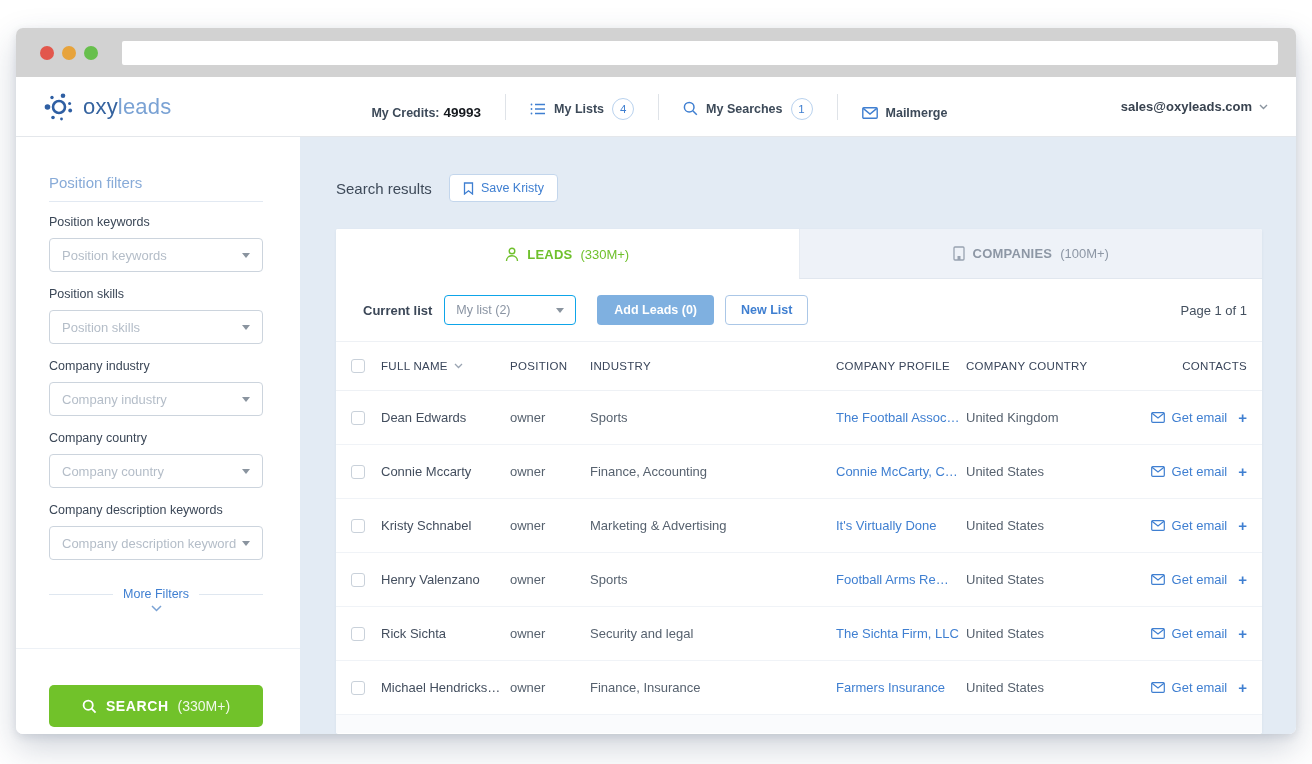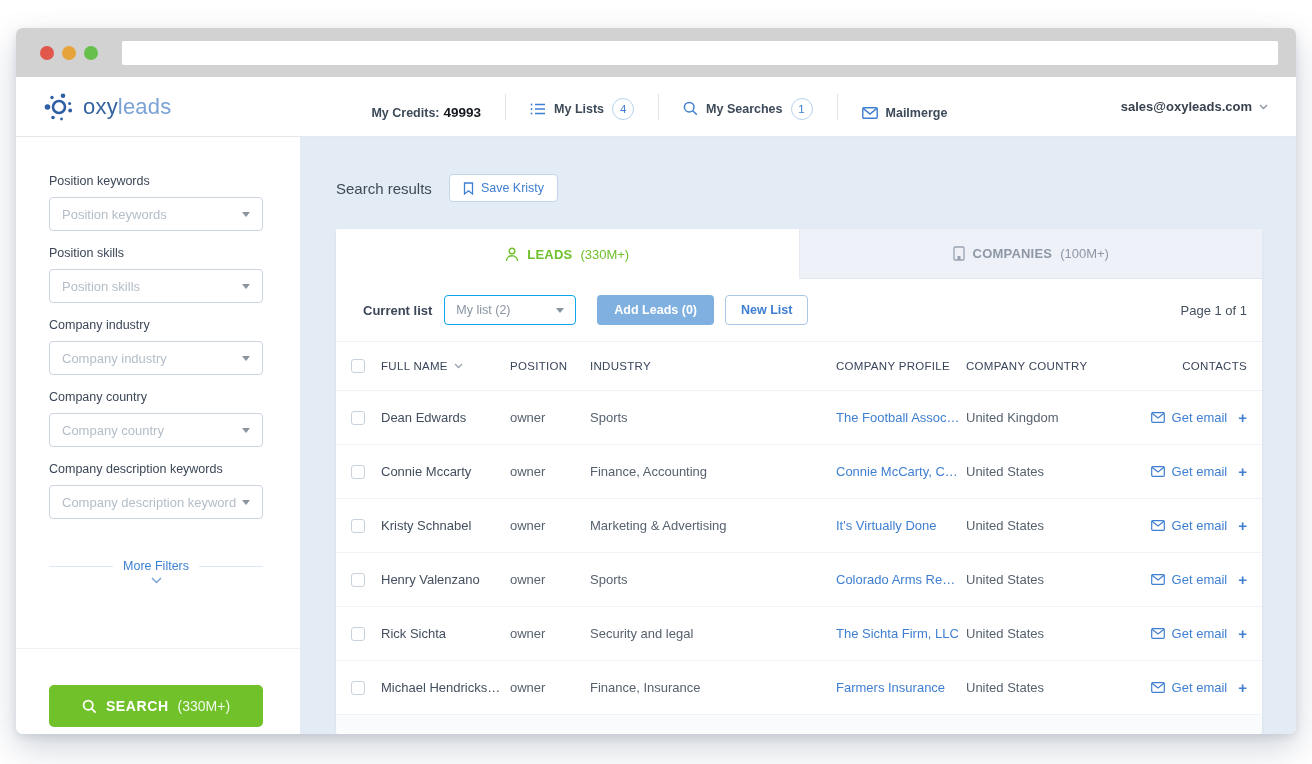--- a/index.html
+++ b/index.html
@@ -33,21 +33,21 @@
   
   .sidebar { width:284px; background:#fff; padding:37px 21px 0 33px; position:relative; flex:none; }
   .f-title { width:214px; font-size:15px; color:#88abd8; padding-bottom:10px; border-bottom:1px solid #e2e9f2; margin-bottom:13px; }
   .f-group { margin-bottom:15px; }
   .f-label { font-size:12.5px; color:#3b4757; margin-bottom:9px; }
   .f-select { width:214px; height:34px; border:1px solid #ccd4dd; border-radius:4px; background:#fff;
               display:flex; align-items:center; justify-content:space-between; padding:0 12px; cursor:pointer; }
   .f-select span { color:#b4bdc8; font-size:13px; white-space:nowrap; overflow:hidden; }
   .caret { width:0; height:0; border-left:4px solid transparent; border-right:4px solid transparent; border-top:5px solid #8a949f; flex:none; margin-left:6px; }
   .sec2 { margin-top:22px; }
-  .more { width:214px; margin-top:40px; text-align:center; }
+  .more { width:214px; margin-top:27px; text-align:center; }
   .more-row { display:flex; align-items:center; gap:10px; }
   .more-row .line { flex:1; height:1px; background:#dfe7f0; }
   .more-label { color:#3f7fd1; font-size:12.5px; cursor:pointer; }
   .more-chev { margin-top:4px; }
   .sidebar-footer { position:absolute; left:0; right:0; bottom:0; border-top:1px solid #edf1f6; height:86px; padding:36px 0 0 33px; }
   .search-btn { width:214px; height:42px; background:#71c22a; border:none; border-radius:5px; color:#fff;
                 display:flex; align-items:center; justify-content:center; gap:9px; font-size:14px; cursor:pointer; font-family:inherit; }
   .search-btn .sb1 { font-weight:700; letter-spacing:.6px; }
   .search-btn .sb2 { font-weight:400; color:rgba(255,255,255,.9); }
 
@@ -160,20 +160,21 @@
       <span>sales@oxyleads.com</span>
       <svg width="9" height="6" viewBox="0 0 9 6" fill="none" stroke="#8a949f" stroke-width="1.4">
           <polyline points="1,1 4.5,4.5 8,1"></polyline>
         </svg>
     </div>
   </div>
 
   <div class="body">
 
     <div class="sidebar">
+      <div class="f-title">Position filters</div>
 
       <div class="f-group">
         <div class="f-label">Position keywords</div>
         <div class="f-select">
           <span>Position keywords</span>
             <span class="caret"></span>
         </div>
       </div>
       <div class="f-group">
         <div class="f-label">Position skills</div>
@@ -337,21 +338,21 @@
                 <span>Get email</span>
                 <span class="plus">+</span>
               </span>
             </div>
 
             <div class="trow">
               <span class="checkbox"></span>
               <span class="c-name">Henry Valenzano</span>
               <span class="c-dim">owner</span>
               <span class="c-dim">Sports</span>
-              <span class="c-link">Colorado Arms Re…</span>
+              <span class="c-link">Football Arms Re…</span>
               <span class="c-dim">United States</span>
               <span class="c-contact">
                 <svg width="14" height="11" viewBox="0 0 14 11" fill="none" stroke="#3f7fd1" stroke-width="1.2">
                   <rect x="0.7" y="0.7" width="12.6" height="9.6" rx="1"></rect>
                   <polyline points="1,1.3 7,6 13,1.3"></polyline>
                 </svg>
                 <span>Get email</span>
                 <span class="plus">+</span>
               </span>
             </div>

